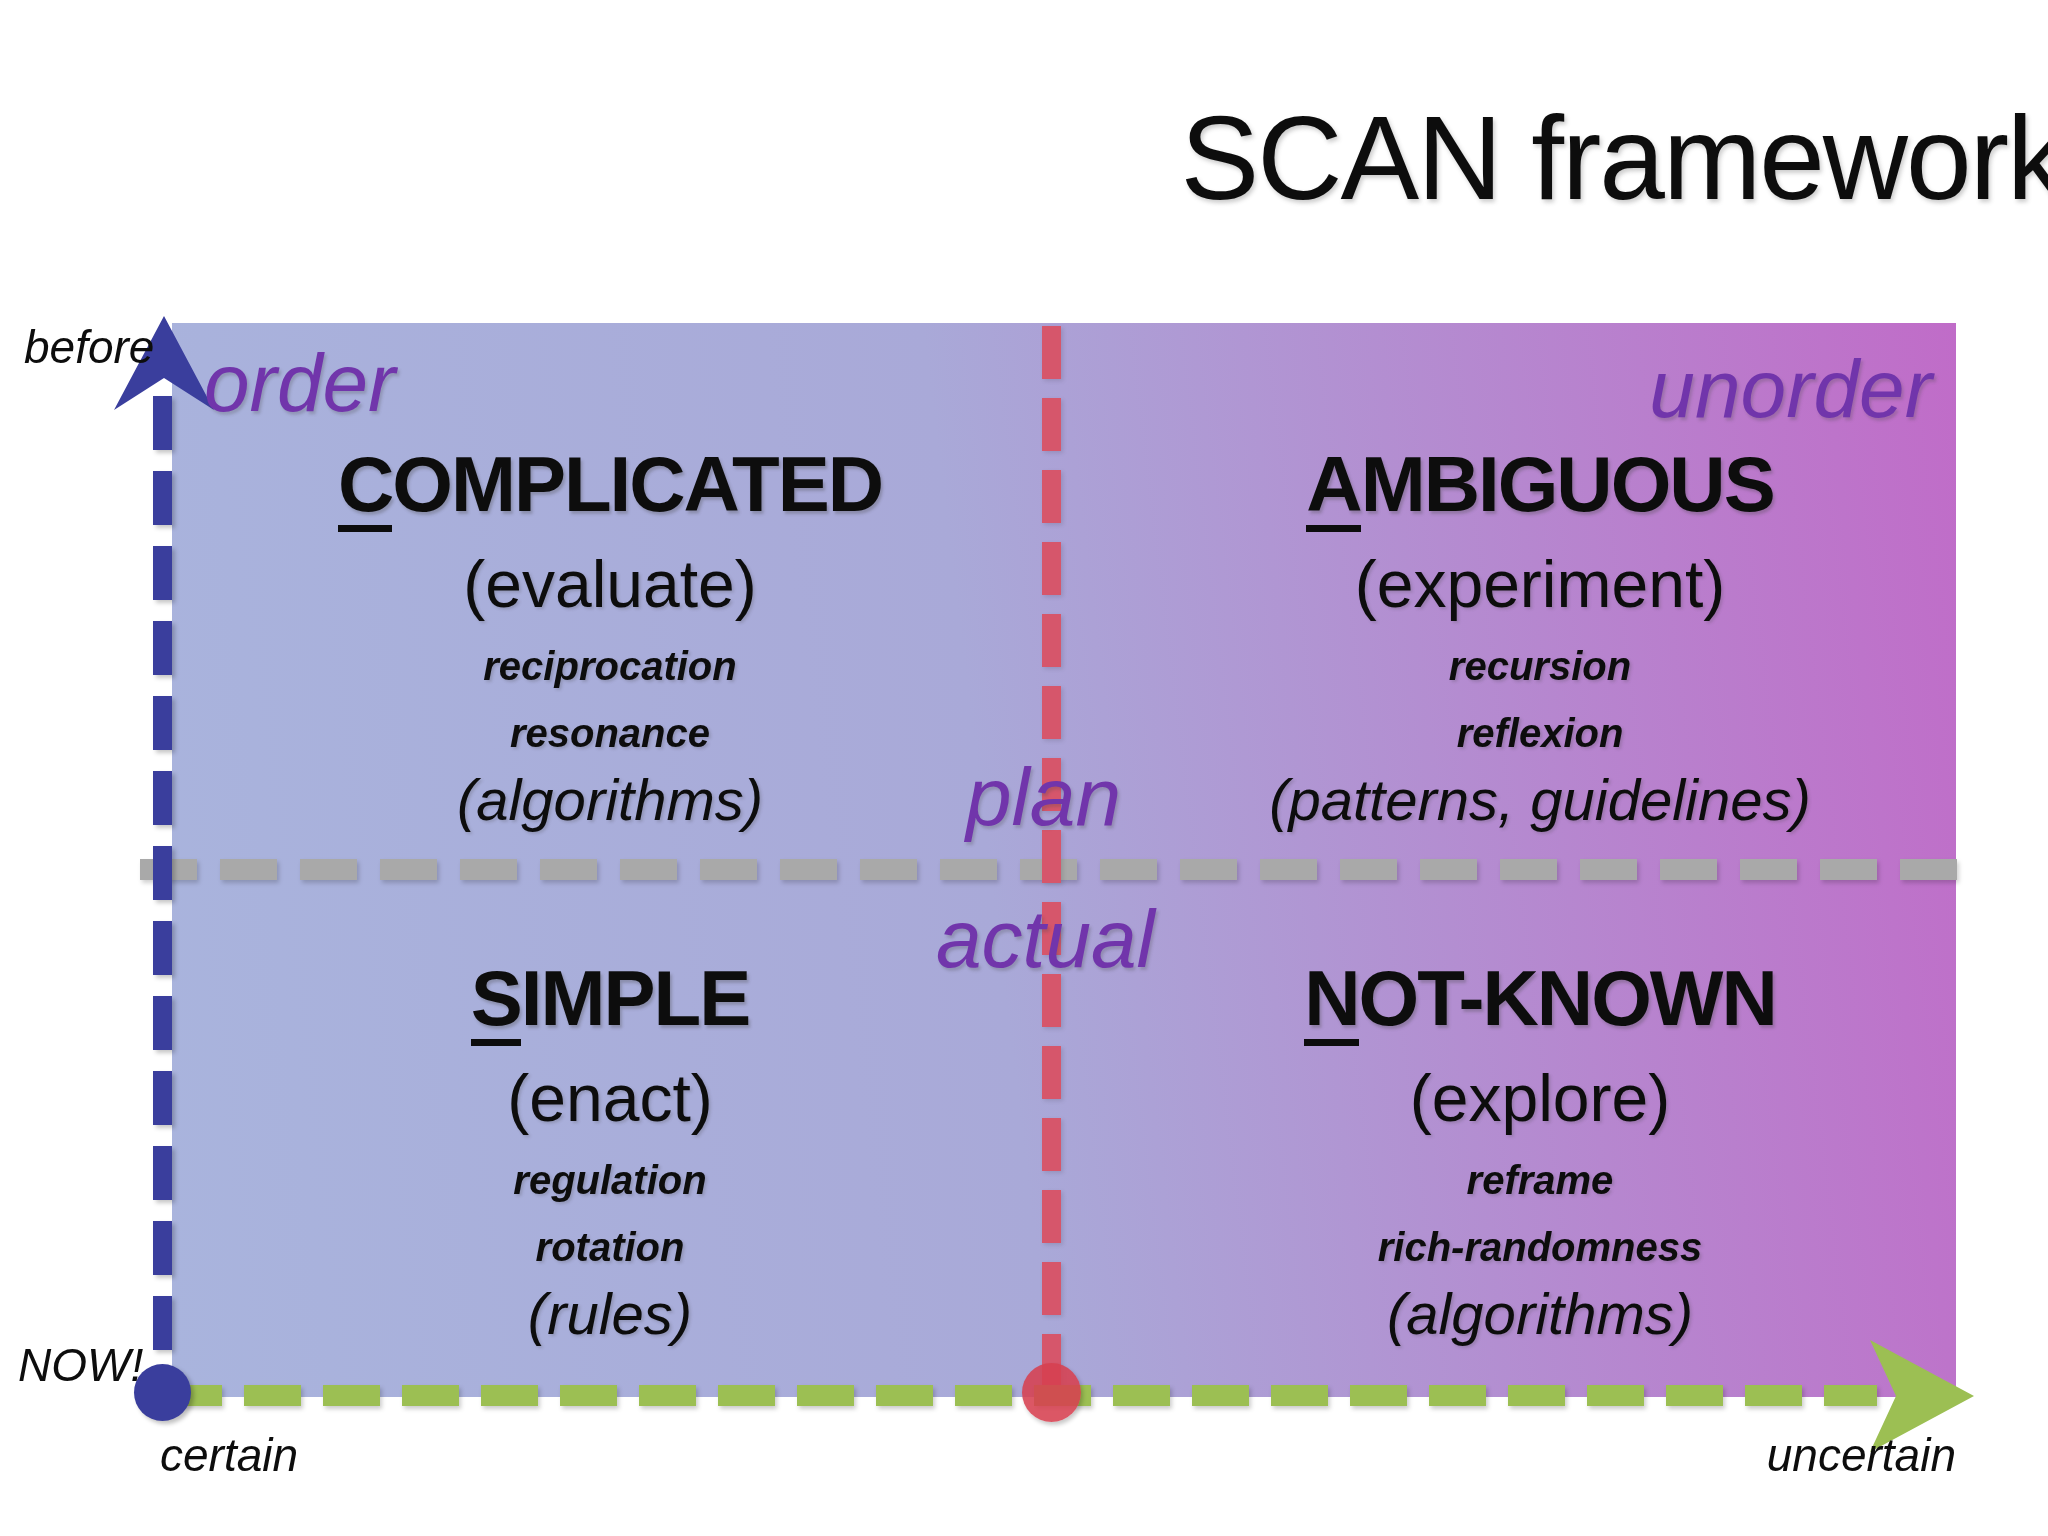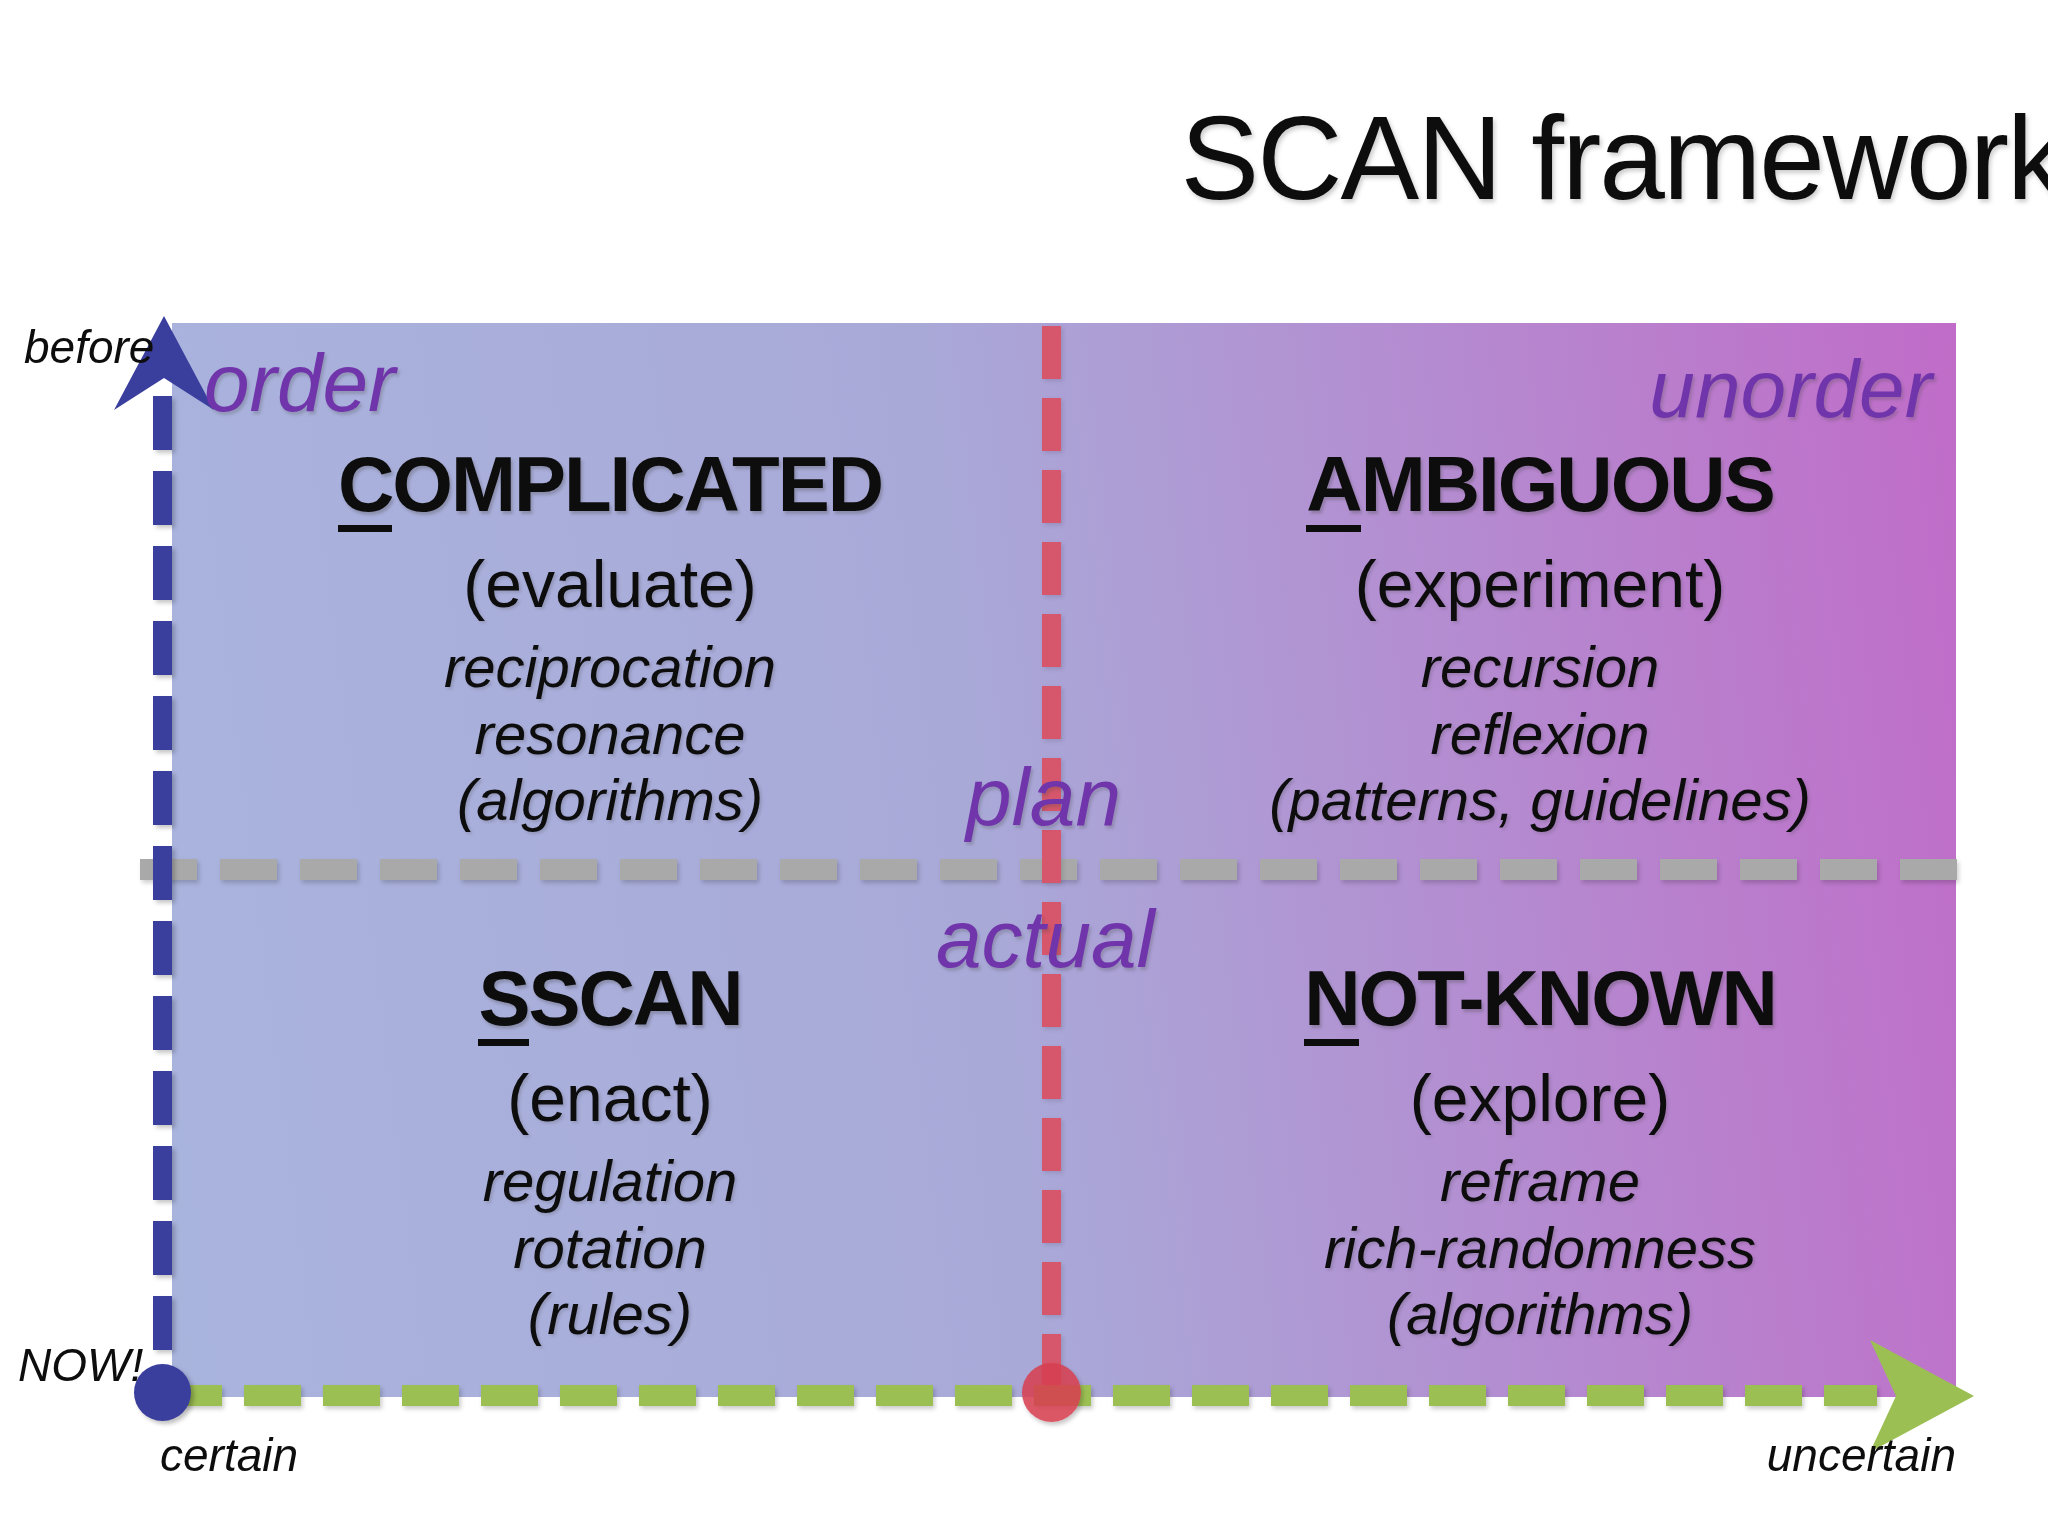--- a/index.html
+++ b/index.html
@@ -143,22 +143,22 @@
     line-height: 1.02em;
     border-bottom: 7px solid currentColor;
   }
   .q-action {
     font-size: 66px;
     line-height: 97px;
     text-shadow: 2px 2px 3px rgba(70,70,70,0.22);
     white-space: nowrap;
   }
   .q-word {
-    font-size: 58px;
-    font-weight: normal;
+    font-size: 40px;
+    font-weight: bold;
     font-style: italic;
     line-height: 67px;
     text-shadow: 2px 2px 3px rgba(70,70,70,0.22);
     white-space: nowrap;
   }
   .q-basis {
     font-size: 58px;
     font-style: italic;
     line-height: 65px;
     text-shadow: 2px 2px 3px rgba(70,70,70,0.22);
@@ -209,21 +209,21 @@
 
   <div class="quad" id="q-tr">
     <div class="q-title"><span class="init">A</span><span>MBIGUOUS</span></div>
     <div class="q-action">(experiment)</div>
     <div class="q-word">recursion</div>
     <div class="q-word">reflexion</div>
     <div class="q-basis">(patterns, guidelines)</div>
   </div>
 
   <div class="quad" id="q-bl">
-    <div class="q-title"><span class="init">S</span><span>SCAN</span></div>
+    <div class="q-title"><span class="init">S</span><span>IMPLE</span></div>
     <div class="q-action">(enact)</div>
     <div class="q-word">regulation</div>
     <div class="q-word">rotation</div>
     <div class="q-basis">(rules)</div>
   </div>
 
   <div class="quad" id="q-br">
     <div class="q-title"><span class="init">N</span><span>OT-KNOWN</span></div>
     <div class="q-action">(explore)</div>
     <div class="q-word">reframe</div>

